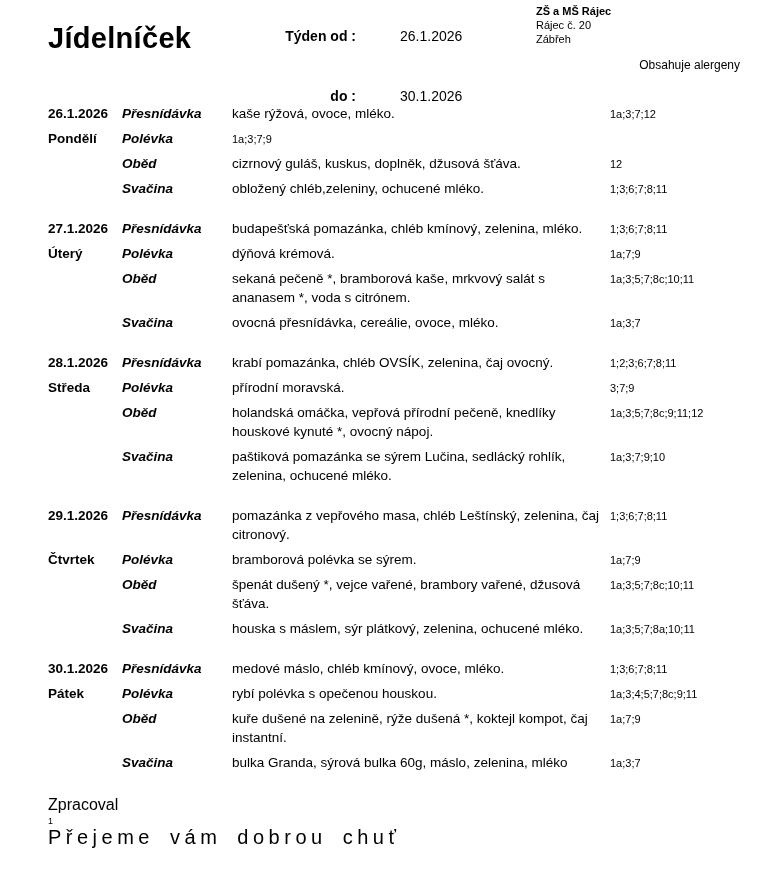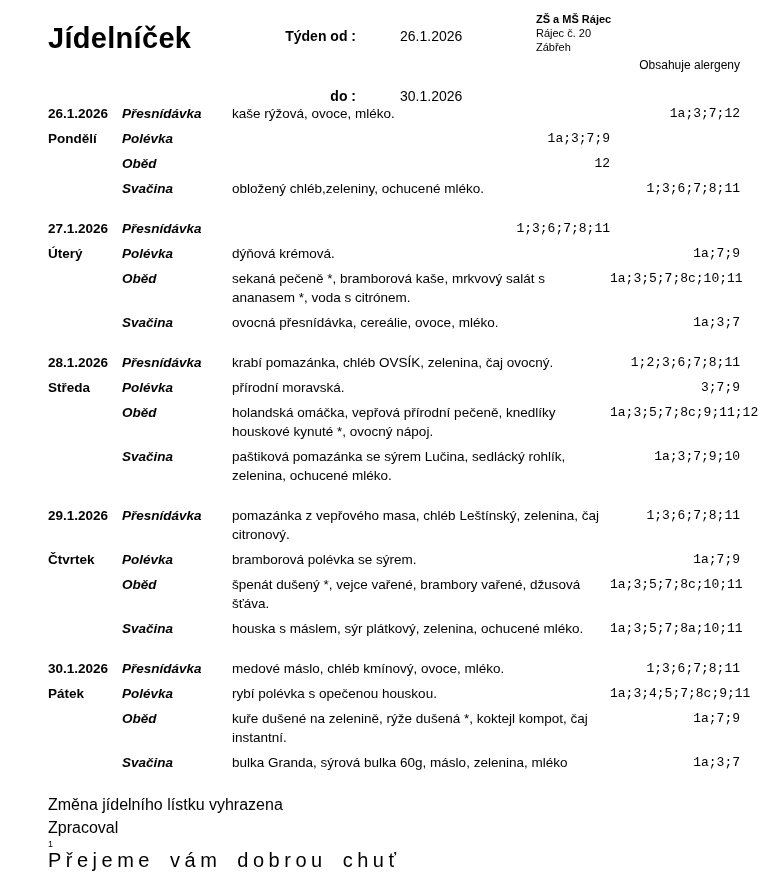--- a/index.html
+++ b/index.html
@@ -17,37 +17,37 @@
     position:absolute; left:48px; top:22px;
     font-size:29px; font-weight:bold; letter-spacing:0.3px;
   }
   .week {
     position:absolute; left:268px; top:28px;
     display:grid; grid-template-columns:88px auto;
     column-gap:8px; row-gap:3px;
     font-size:14px; line-height:16px;gap:44px;
   }
   .week .lbl { font-weight:bold; text-align:right; white-space:nowrap; }
-  .school { position:absolute; left:536px; top:12px; font-size:11px; line-height:14px; }
+  .school { position:absolute; left:536px; top:4px; font-size:11px; line-height:14px; }
   .school .name { font-weight:bold; }
   .alg-note { position:absolute; right:36px; top:58px; font-size:12px; }
 
   
   .menu { margin:0 36px 0 48px; width:692px; }
   .block { margin-bottom:21px; }
   .row {
     display:grid;
     grid-template-columns:74px 110px 378px 1fr;
     align-items:start;
     margin-bottom:6px;
   }
   .c1 { font-weight:bold; font-size:13.5px; line-height:19px; }
   .c2 { font-weight:bold; font-style:italic; font-size:13.5px; line-height:19px; }
   .c3 { font-size:13.5px; line-height:19px; padding-right:8px; }
-  .c4 { font-size:13px; line-height:18px; text-align:right; padding-top:1px; white-space:nowrap;font-family:Liberation Mono, monospace; }
+  .c4 { font-size:11px; line-height:18px; padding-top:1px; white-space:nowrap; }
 
   
   .footer { margin:10px 0 0 48px; }
   .f-line { font-size:16px; line-height:23px; }
   .f-note { font-size:9px; line-height:10px; }
   .f-wish { font-size:20px; line-height:23px; letter-spacing:4.5px; word-spacing:6px; }
 </style>
 </head>
 <body>
 
@@ -79,34 +79,36 @@
         <div class="c4">1a;3;7;12</div>
       </div>
       <div class="row">
         <div class="c1">Pondělí</div>
         <div class="c2">Polévka</div>
         <div class="c4">1a;3;7;9</div>
       </div>
       <div class="row">
         <div class="c1"></div>
         <div class="c2">Oběd</div>
+        <div class="c3">cizrnový guláš, kuskus, doplněk, džusová šťáva.</div>
         <div class="c4">12</div>
       </div>
       <div class="row">
         <div class="c1"></div>
         <div class="c2">Svačina</div>
         <div class="c3">obložený chléb,zeleniny, ochucené mléko.</div>
         <div class="c4">1;3;6;7;8;11</div>
       </div>
     </div>
 
     <div class="block">
       <div class="row">
         <div class="c1">27.1.2026</div>
         <div class="c2">Přesnídávka</div>
+        <div class="c3">budapešťská pomazánka, chléb kmínový, zelenina, mléko.</div>
         <div class="c4">1;3;6;7;8;11</div>
       </div>
       <div class="row">
         <div class="c1">Úterý</div>
         <div class="c2">Polévka</div>
         <div class="c3">dýňová krémová.</div>
         <div class="c4">1a;7;9</div>
       </div>
       <div class="row">
         <div class="c1"></div>
@@ -199,19 +201,18 @@
         <div class="c1"></div>
         <div class="c2">Svačina</div>
         <div class="c3">bulka Granda, sýrová bulka 60g, máslo, zelenina, mléko</div>
         <div class="c4">1a;3;7</div>
       </div>
     </div>
 
   </div>
 
   <div class="footer">
-    <div class="f-line">Změna jídelního lístku vyhrazena</div>
     <div class="f-line">Zpracoval</div>
     <div class="f-note">1</div>
     <div class="f-wish">Přejeme vám dobrou chuť</div>
   </div>
 
 </div>
 
 </body></html>

